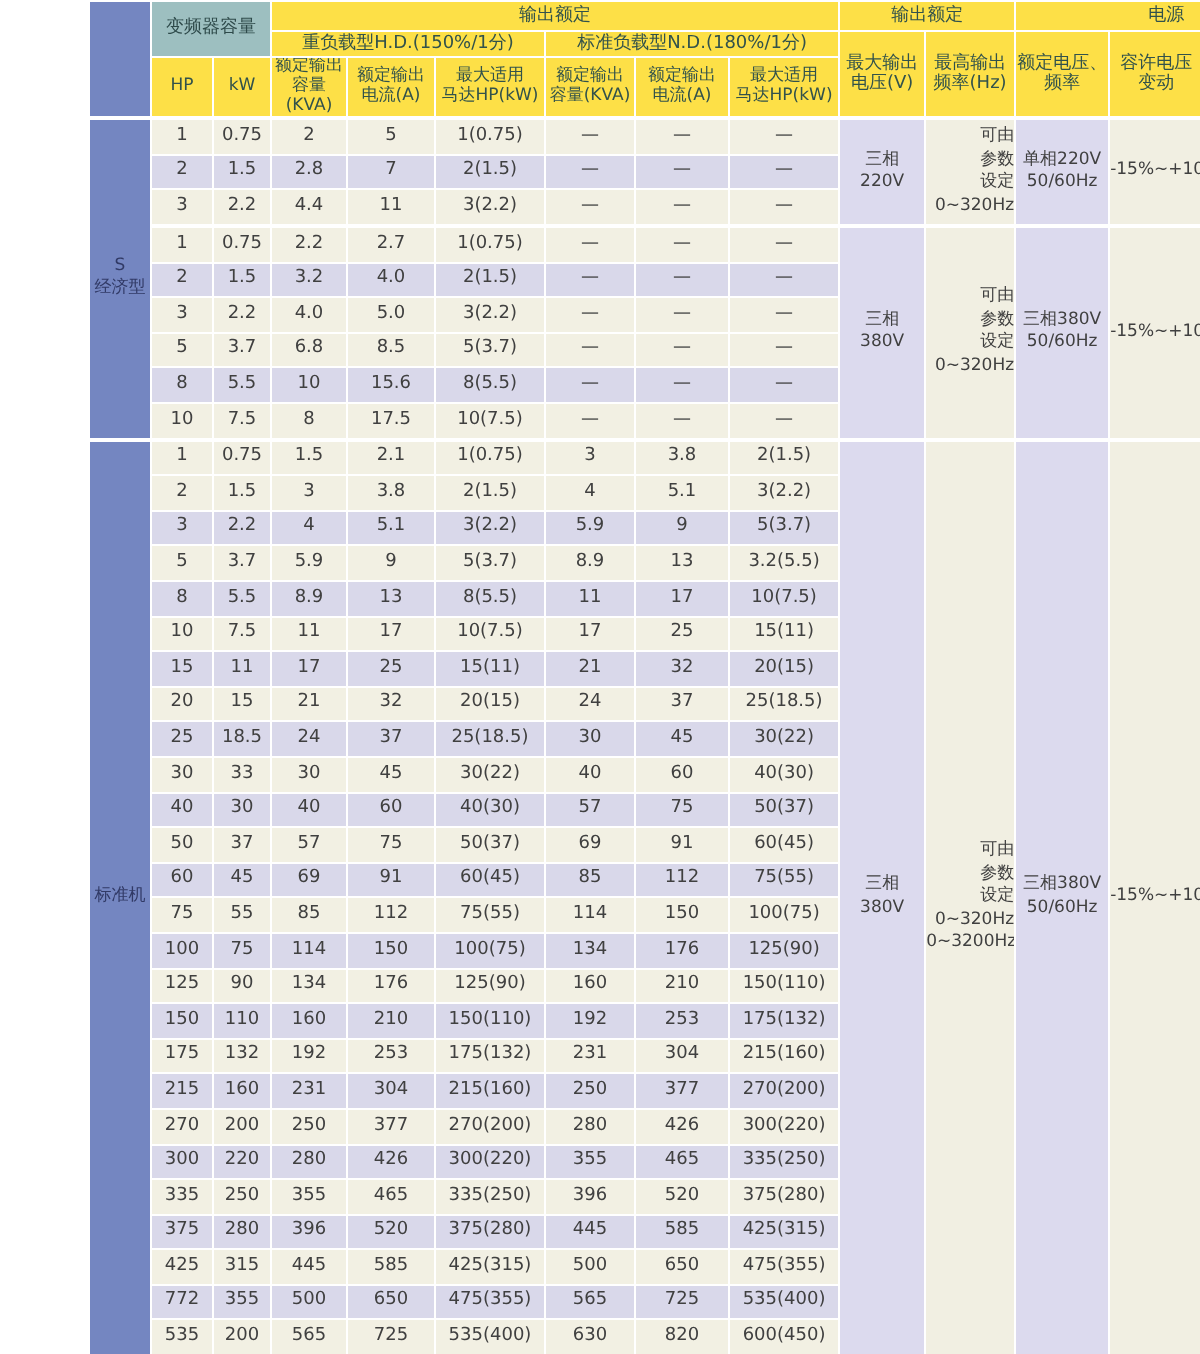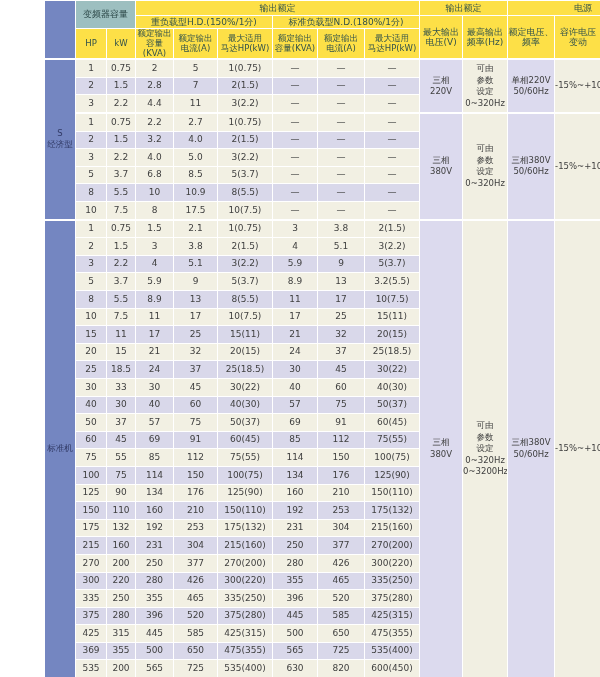--- a/index.html
+++ b/index.html
@@ -14,21 +14,21 @@
   thead tr.band2 th{height:12px;}
   thead tr.band3 th{height:26px;font-size:8.5px;}
   th.corner{background:#7486c1;}
   th.cap{background:#9dbfc0;color:#2e4a4a;}
   tbody td{height:16.6px;font-size:9px;color:#404040;line-height:1.05;}
   tbody td.cream{background:#f2f0e3;}
   tbody td.lav{background:#d9d8ea;}
   tbody th.section-label{background:#7486c1;color:#313a66;font-size:8.5px;
         line-height:1.3;white-space:pre-line;font-weight:normal;}
   tbody td.m-lav{background:#dcdaee;white-space:pre-line;font-size:8.5px;line-height:1.35;}
-  tbody td.m-cream{background:#f1efe2;white-space:pre-line;font-size:8.5px;line-height:1.35;}
+  tbody td.m-cream{background:#f1efe2;white-space:pre-line;font-size:8.5px;line-height:1.35;text-align:right;}
   tr.group-start th,tr.group-start td{border-top:1px solid #fff;}
 </style>
 </head>
 <body>
 
 <div class="wrap">
   <table>
     <colgroup>
       <col style="width:30px">
         <col style="width:30px">
@@ -174,21 +174,21 @@
           <td class="cream">8.5</td>
           <td class="cream">5(3.7)</td>
           <td class="cream">—</td>
           <td class="cream">—</td>
           <td class="cream">—</td>
         </tr>
         <tr>
           <td class="lav">8</td>
           <td class="lav">5.5</td>
           <td class="lav">10</td>
-          <td class="lav">10.9</td>
+          <td class="lav">15.6</td>
           <td class="lav">8(5.5)</td>
           <td class="lav">—</td>
           <td class="lav">—</td>
           <td class="lav">—</td>
         </tr>
         <tr>
           <td class="cream">10</td>
           <td class="cream">7.5</td>
           <td class="cream">8</td>
           <td class="cream">17.5</td>
@@ -443,21 +443,21 @@
           <td class="cream">425</td>
           <td class="cream">315</td>
           <td class="cream">445</td>
           <td class="cream">585</td>
           <td class="cream">425(315)</td>
           <td class="cream">500</td>
           <td class="cream">650</td>
           <td class="cream">475(355)</td>
         </tr>
         <tr>
-          <td class="lav">369</td>
+          <td class="lav">772</td>
           <td class="lav">355</td>
           <td class="lav">500</td>
           <td class="lav">650</td>
           <td class="lav">475(355)</td>
           <td class="lav">565</td>
           <td class="lav">725</td>
           <td class="lav">535(400)</td>
         </tr>
         <tr>
           <td class="cream">535</td>

